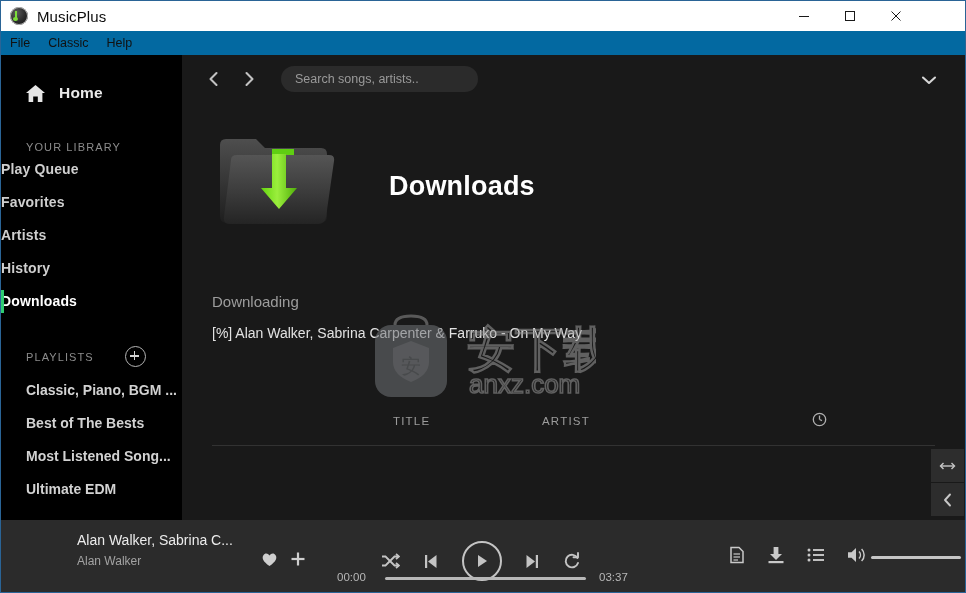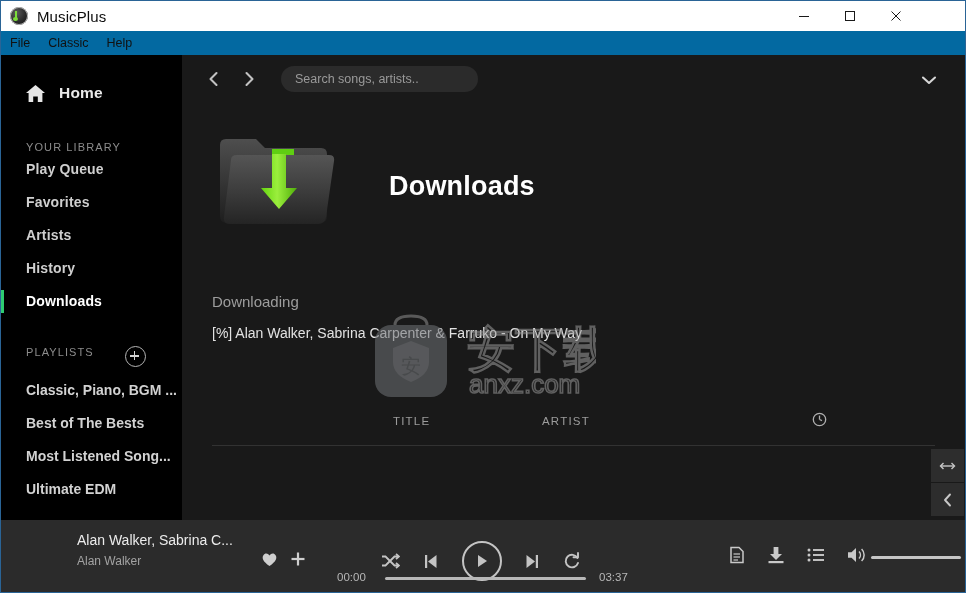--- a/index.html
+++ b/index.html
@@ -35,26 +35,26 @@
   .body-area{position:absolute;left:0;top:54px;width:964px;height:537px;background:#22c55e;}
 
   
   .sidebar{position:absolute;left:0;top:0;width:181px;height:465px;background:#000;
            box-sizing:border-box;}
   .home-row{display:flex;align-items:center;height:30px;margin-top:23px;padding-left:24px;}
   .home-icon{width:21px;height:19px;flex:none;position:relative;}
   .home-label{font-size:15.5px;color:#e9e9e9;font-weight:bold;margin-left:13px;letter-spacing:.2px;}
   .sec-title{font-size:11px;color:#8c8c8c;letter-spacing:1.1px;padding-left:25px;margin-top:33px;}
   .nav{list-style:none;margin:0;padding:0;}
-  .nav li{position:relative;height:33px;line-height:33px;padding-left:25px;
+  .nav li{position:relative;height:33px;line-height:33px;
           font-size:14px;font-weight:bold;color:#cfcfcf;letter-spacing:.15px;cursor:default;}
   .nav li.active{color:#ffffff;}
   .nav li.active:before{content:"";position:absolute;left:0;top:5px;width:3px;height:23px;
           background:#2ecc71;}
-  .pl-head{display:flex;margin-top:28px;padding-left:25px;padding-right:36px;}
+  .pl-head{display:flex;align-items:center;margin-top:28px;padding-left:25px;padding-right:36px;}
   .pl-title{font-size:11px;color:#8c8c8c;letter-spacing:1.1px;flex:1;}
   .pl-add{width:19px;height:19px;border:1.5px solid #b5b5b5;border-radius:50%;position:relative;
           flex:none;}
   .pl-add:before,.pl-add:after{content:"";position:absolute;background:#d4d4d4;}
   .pl-add:before{left:4px;top:7.8px;width:9px;height:1.8px;}
   .pl-add:after{left:7.6px;top:4.2px;width:1.8px;height:9px;}
   .playlists{list-style:none;margin:7px 0 0 0;padding:0;}
   .playlists li{height:33px;line-height:33px;padding-left:25px;font-size:14px;
                 color:#d2d2d2;white-space:nowrap;overflow:hidden;cursor:default;font-weight:bold;}
 

